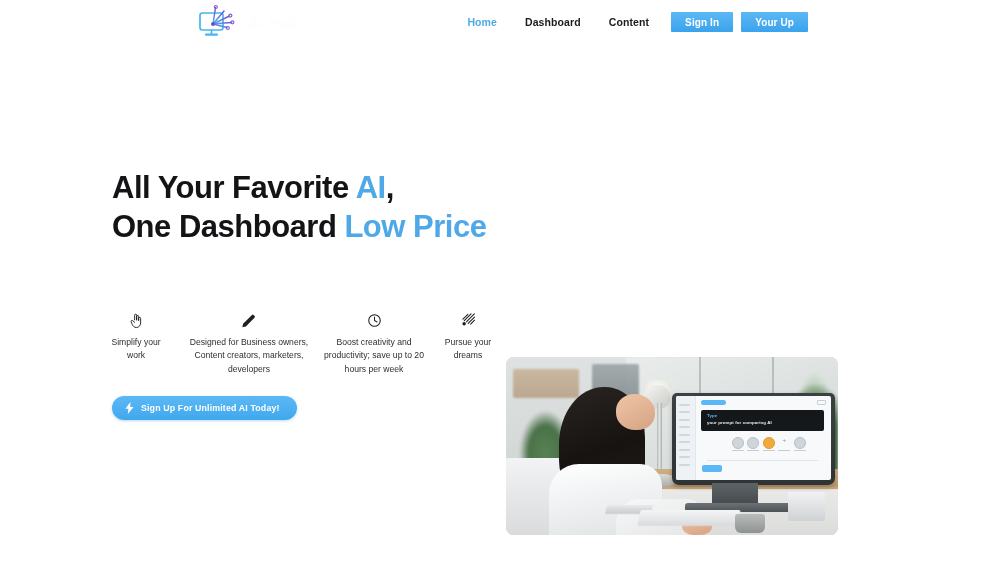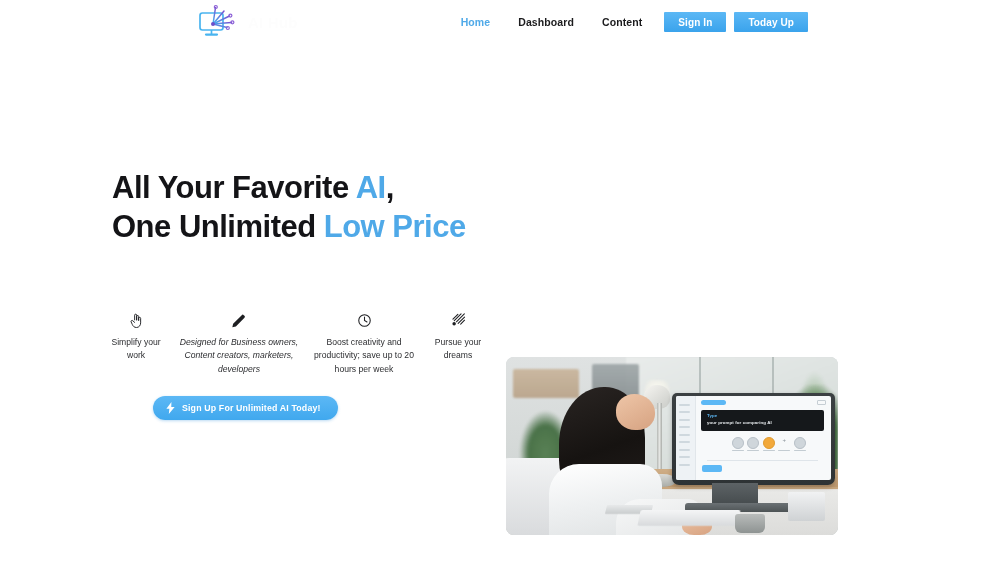--- a/index.html
+++ b/index.html
@@ -63,42 +63,41 @@
     font-weight:400;
   }
 
   
   .features {
     position:absolute; left:110px; top:160px;
     display:flex; align-items:flex-start; width:400px;
   }
   .feature { text-align:center; }
   .feature.f1 { width:52px; }
-  .feature.f2 { width:130px; margin-left:12px;font-style:italic; }
+  .feature.f2 { width:130px; margin-left:22px; }
   .feature.f3 { width:120px; }
   .feature.f4 { width:62px; margin-left:3px; }
   .feature-icon {
     height:20px; display:flex; align-items:center; justify-content:center;
     margin-bottom:6px;
   }
   .feature-text {
     font-size:8.6px; line-height:1.55; color:#2d2e31; font-weight:400;
   }
 
   
   .cta {
     position:absolute; left:112px; top:246px;
     display:inline-flex; align-items:center; gap:7px;
     background:linear-gradient(180deg,#5cb8f5 0%,#40a8ee 100%);
     color:#fff; border:none; border-radius:14px;
     height:24px; padding:0 17px 0 13px;
     font-size:8.8px; font-weight:600; letter-spacing:.15px;
     cursor:pointer; white-space:nowrap;
     box-shadow:0 1px 3px rgba(60,150,220,.35);
-    margin-left:41px;
   }
   .cta-bolt { width:9px; height:12px; display:block; }
 
   
   .hero-figure {
     position:absolute; left:506px; top:207px;
     width:332px; height:178px; border-radius:8px; overflow:hidden;
     background:#cfd3d6;
   }
   .scene { position:absolute; inset:0; }
@@ -336,31 +335,31 @@
         <circle cx="17" cy="22" r="2" fill="#6b4fc9"></circle>
       </svg>
       <span class="brand-wordmark">AI Hub</span>
     </div>
 
     <nav class="nav">
       <a class="nav-link active" href="#">Home</a>
       <a class="nav-link" href="#">Dashboard</a>
       <a class="nav-link" href="#">Content</a>
       <button class="nav-btn">Sign In</button>
-      <button class="nav-btn">Today Up</button>
+      <button class="nav-btn">Your Up</button>
     </nav>
   </header>
 
   <section class="hero">
 
     <div class="hero-left">
       <h1 class="headline">
         <span><span>All Your Favorite </span><span class="accent">AI</span><span>,</span></span>
         <br>
-        <span><span>One Unlimited </span><span class="accent">Low Price</span></span>
+        <span><span>One Dashboard </span><span class="accent">Low Price</span></span>
       </h1>
 
     </div>
 
     <div class="features">
 
       <div class="feature f1">
         <div class="feature-icon">
           <svg width="15" height="17" viewBox="0 0 24 26" fill="none" stroke="#1e1f22" stroke-width="1.5" stroke-linecap="round" stroke-linejoin="round">
             <path d="M9 12V4.5a1.6 1.6 0 0 1 3.2 0V12"></path>

